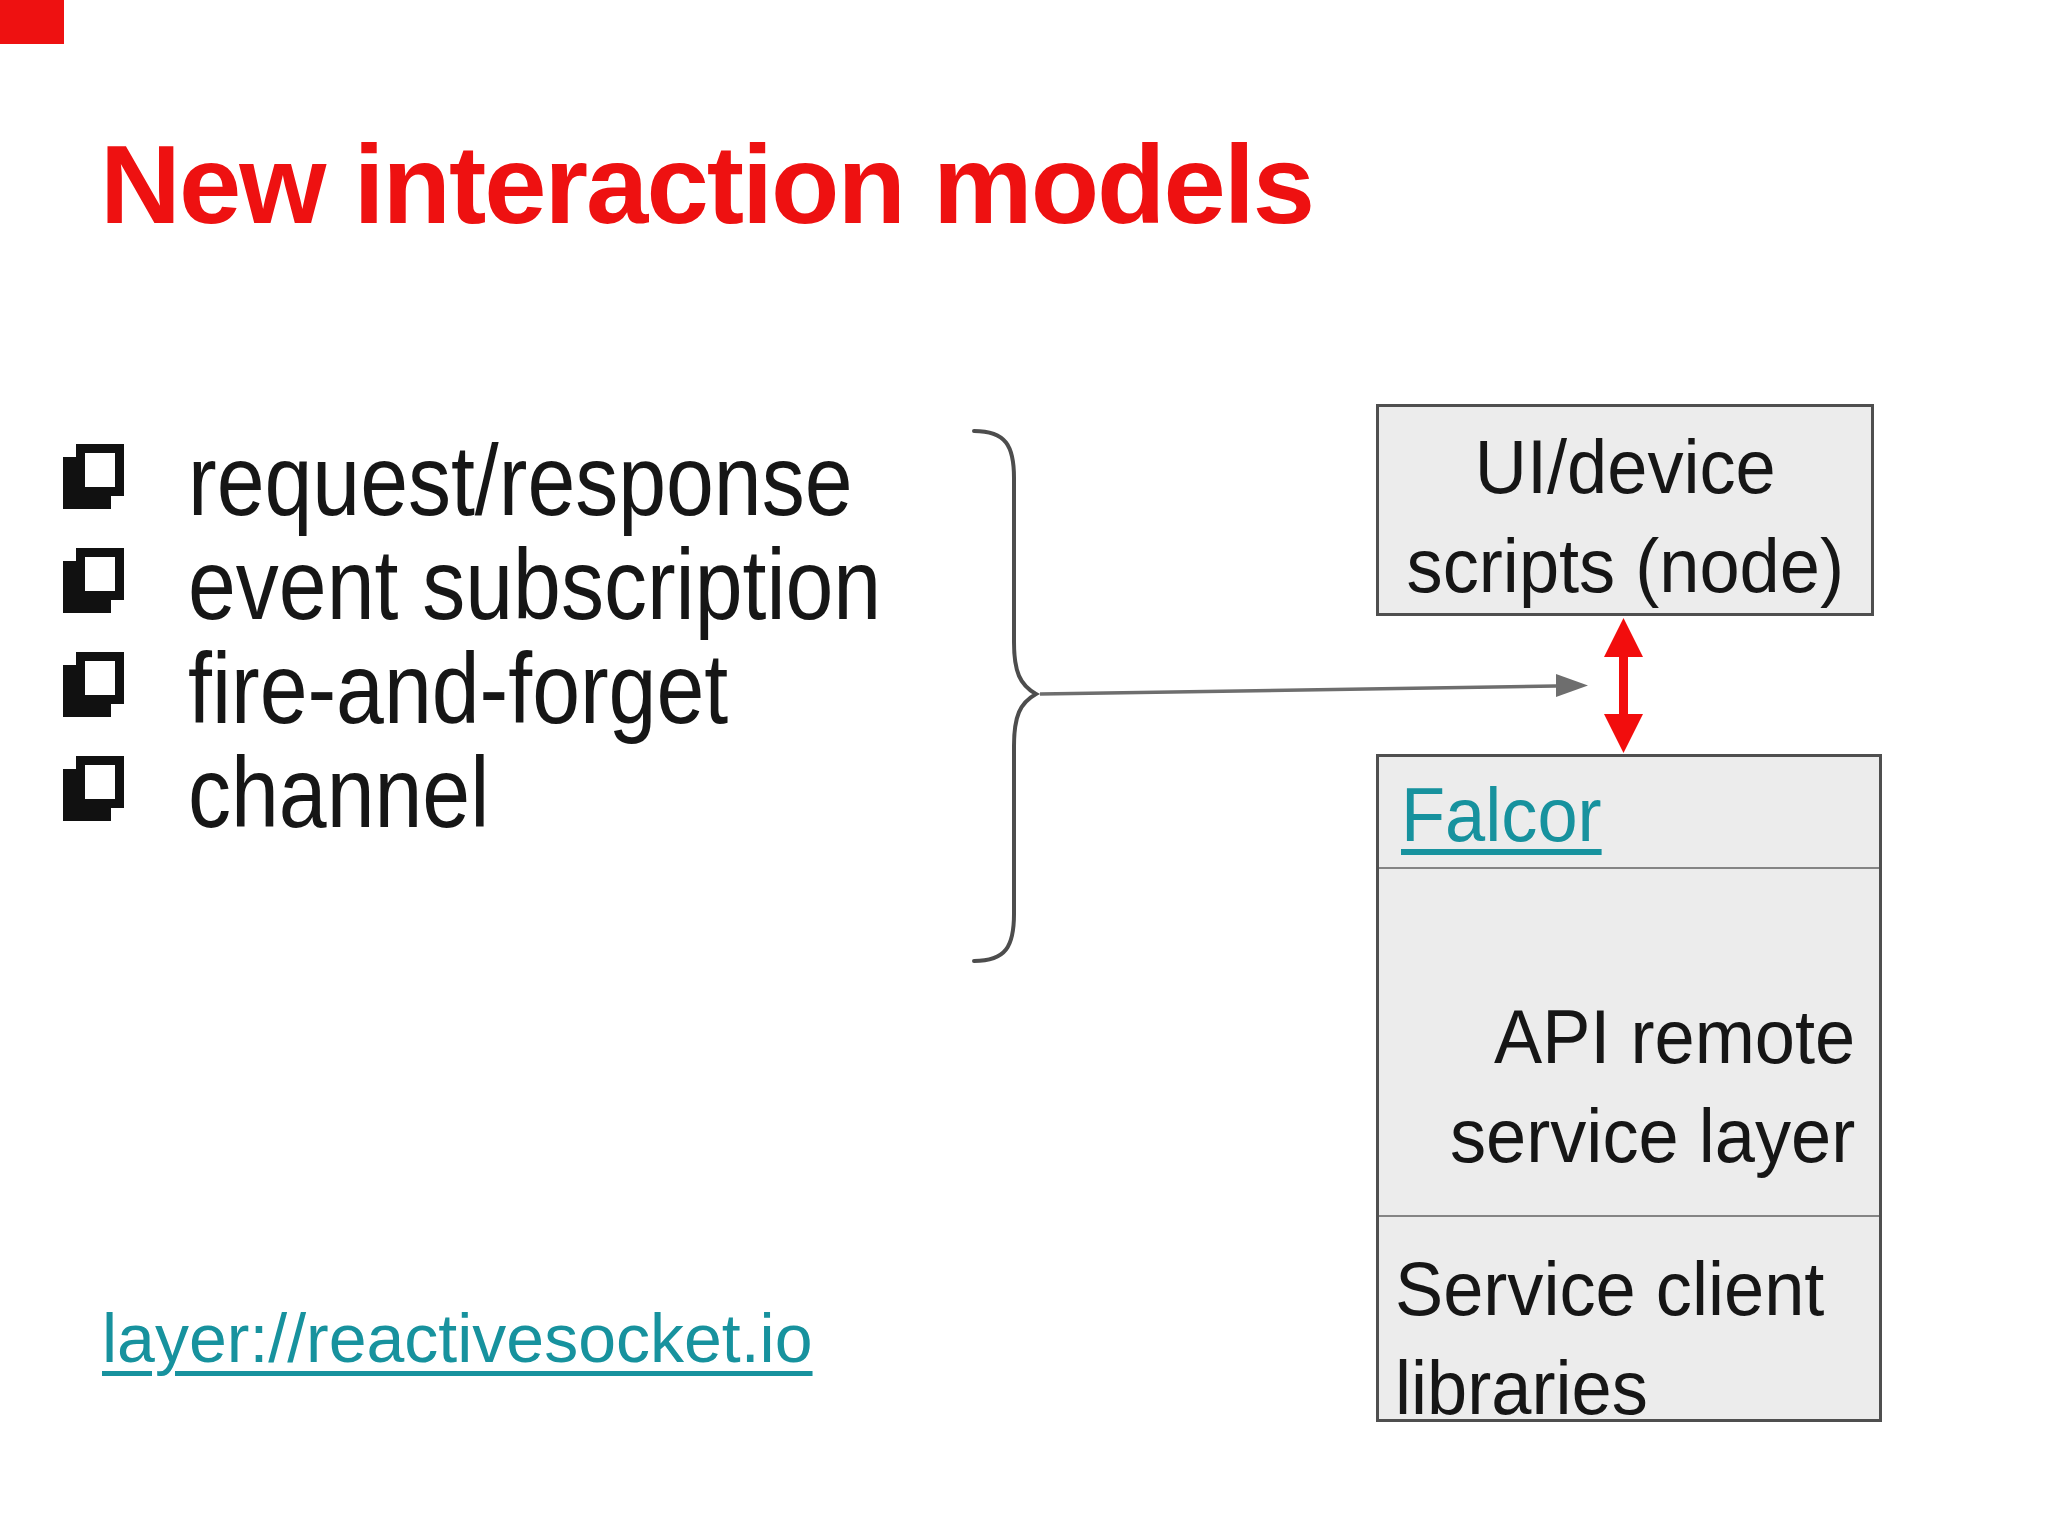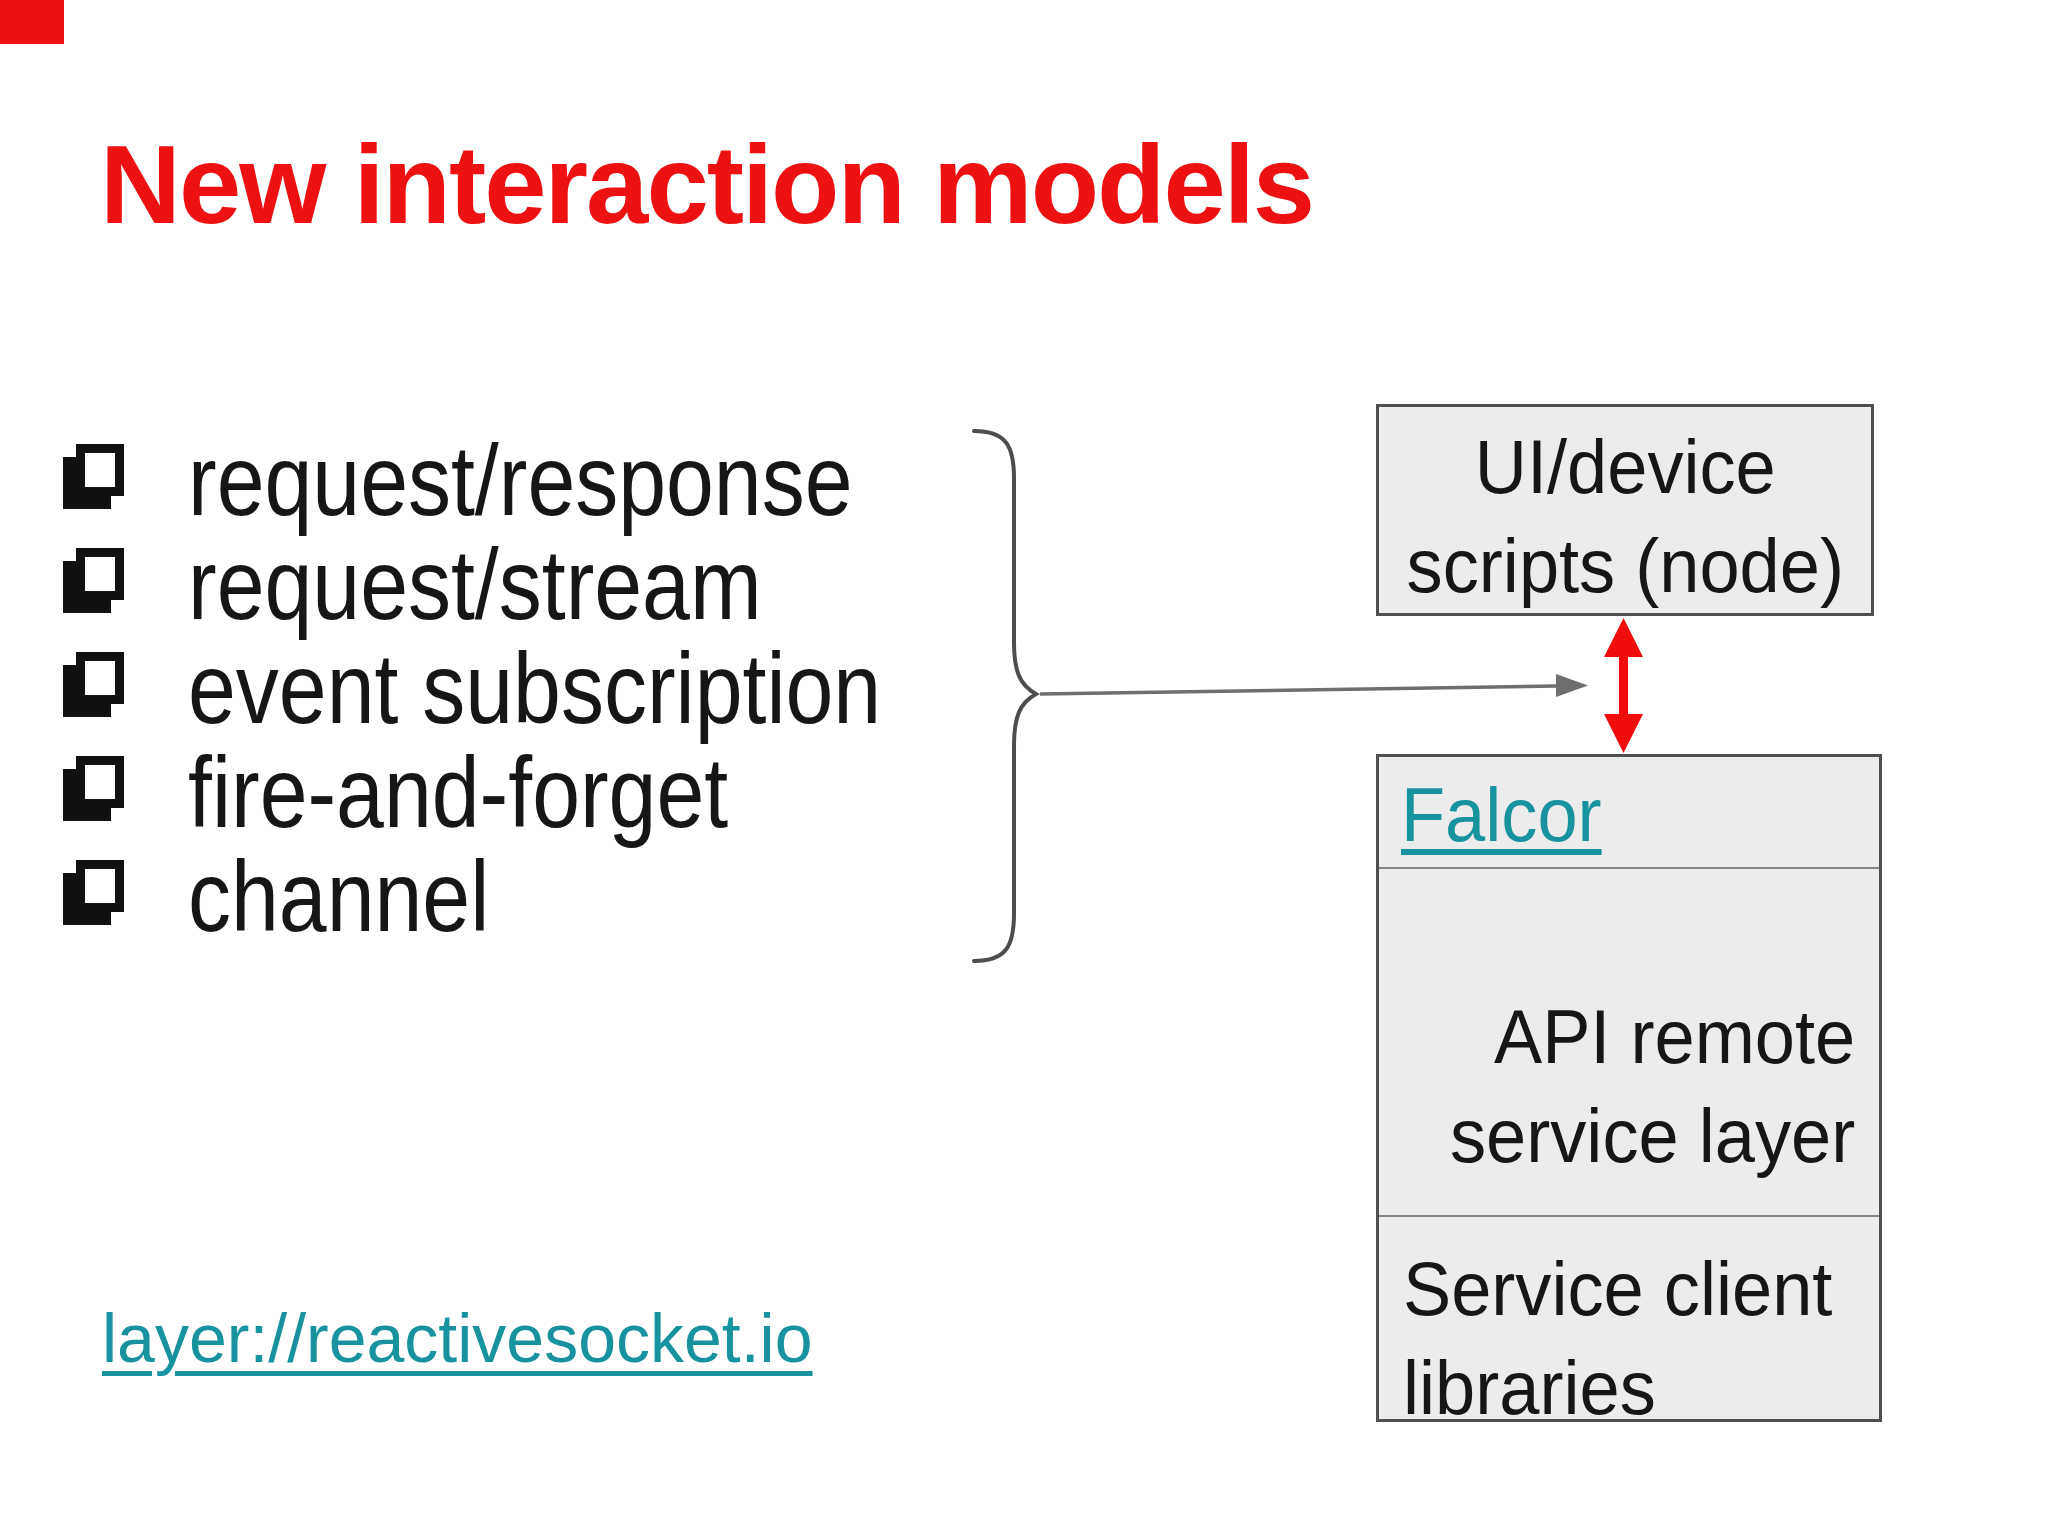--- a/index.html
+++ b/index.html
@@ -33,43 +33,39 @@
        transform:scaleX(.95);transform-origin:left top;}
   .falcor-box{left:1376px;top:754px;width:506px;height:668px;padding:0;}
   .falcor-row{box-sizing:border-box;height:112px;border-bottom:2px solid var(--divider-gray);
        padding:12px 0 0 22px;}
   .falcor-link{font-size:76px;line-height:92px;color:var(--link-teal);white-space:nowrap;
        transform:scaleX(.95);transform-origin:left top;display:inline-block;
        text-decoration:underline;text-decoration-thickness:6px;text-underline-offset:8px;
        cursor:pointer;}
   .api-section{box-sizing:border-box;height:348px;border-bottom:2px solid var(--divider-gray);
        padding:118px 0 0 24px;text-align:right;}
-  .svc-section{box-sizing:border-box;height:201px;padding:22px 0 0 24px;}
+  .svc-section{box-sizing:border-box;height:201px;padding:22px 0 0 16px;}
 
   .footer-link{position:absolute;left:102px;top:1300px;font-size:68px;line-height:76px;
        color:var(--link-teal);white-space:nowrap;text-decoration:underline;
        text-decoration-thickness:5px;text-underline-offset:9px;cursor:pointer;}
 </style>
 </head>
 <body>
 
 <div class="stage">
 
   <div class="corner-mark"></div>
 
   <h1 class="title">New interaction models</h1>
 
   <div class="bullet-list">
     <div class="bullet-item">
       <span class="checkbox-glyph"></span>
       <span class="bullet-text">request/response</span>
-    </div>
-    <div class="bullet-item">
-      <span class="checkbox-glyph"></span>
-      <span class="bullet-text">request/stream</span>
     </div>
     <div class="bullet-item">
       <span class="checkbox-glyph"></span>
       <span class="bullet-text">event subscription</span>
     </div>
     <div class="bullet-item">
       <span class="checkbox-glyph"></span>
       <span class="bullet-text">fire-and-forget</span>
     </div>
     <div class="bullet-item">

